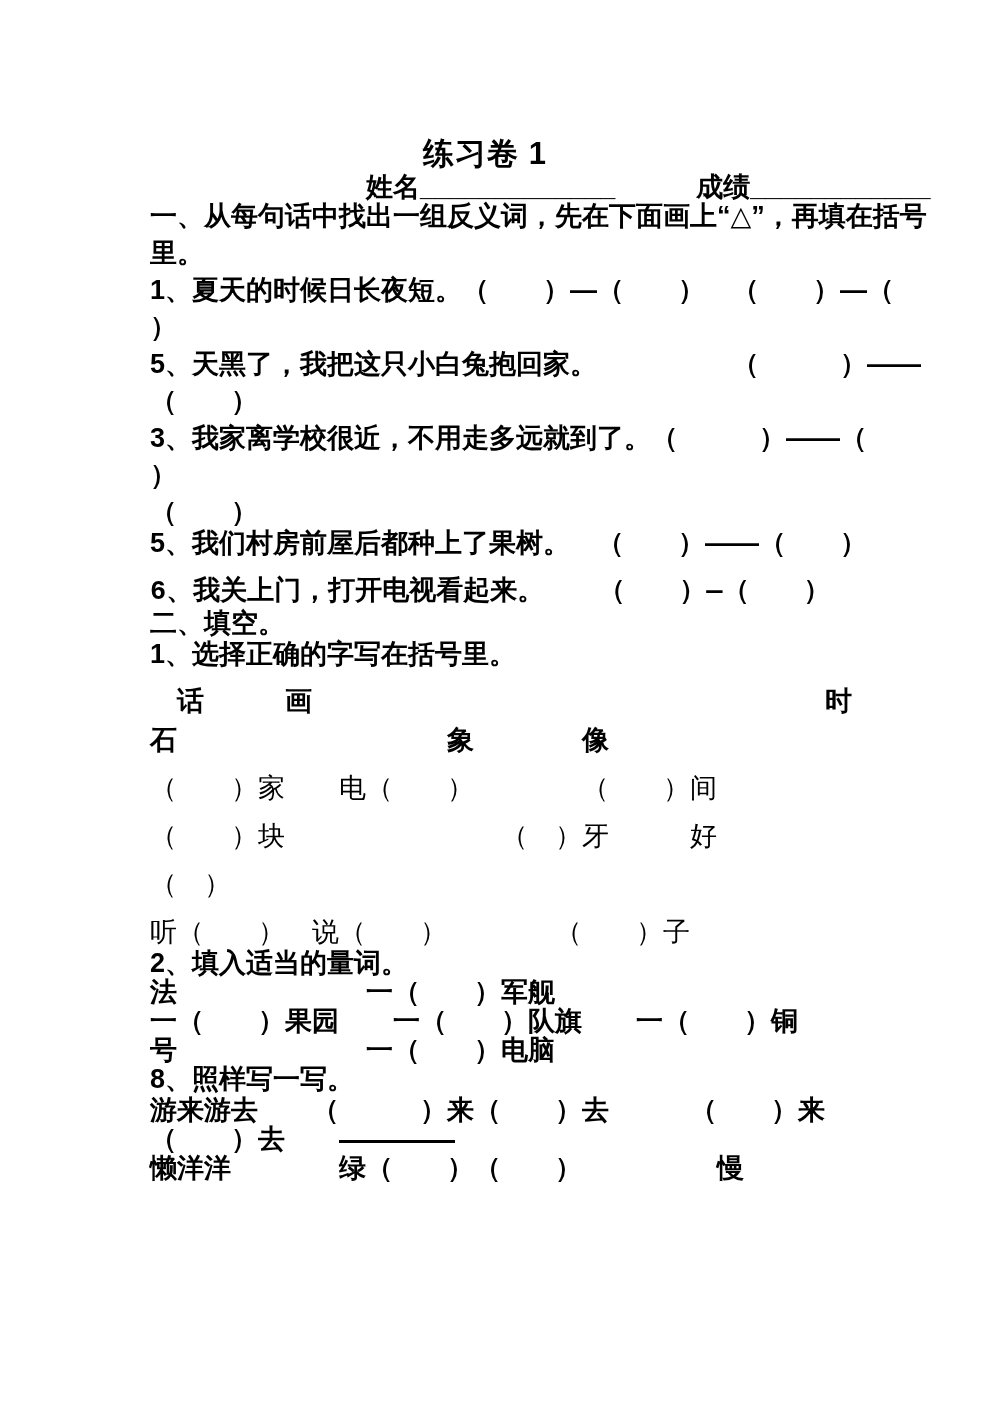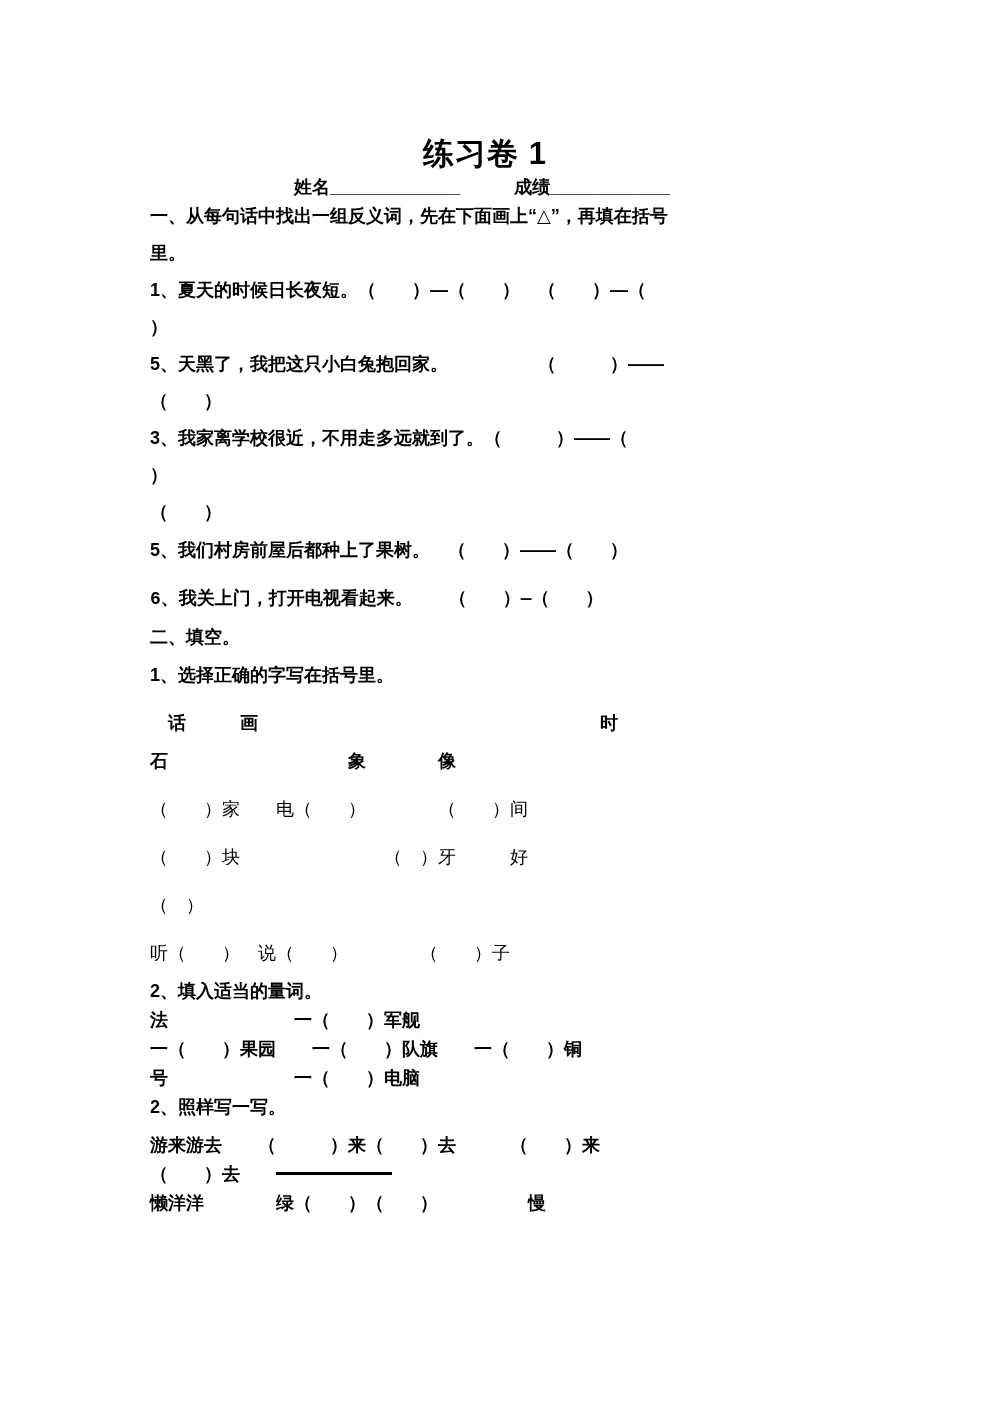--- a/index.html
+++ b/index.html
@@ -21,29 +21,29 @@
     width: 670px;
     margin: 0;
     font-size: 31px;
     line-height: 38px;
     font-weight: 700;
     text-align: center;
     letter-spacing: 1px;
     white-space: pre;
   }
   .line {
-    font-size: 18px;
+    font-size: 27px;
     line-height: 29px;
     min-height: 29px;
     white-space: pre;
     font-weight: 700;
     margin-top: 8px;
   }
   .tight  { margin-top: 0; }
-  .loose  { margin-top: 9px; }
+  .loose  { margin-top: 2px; }
   .xloose { margin-top: 20px; font-family: Liberation Mono, monospace; }
   .thin   { font-weight: 400; margin-top: 19px; }
   .rule {
     display: inline-block;
     width: 116px;
     height: 0;
     border-bottom: 3px solid #000000;
     vertical-align: 5px;
   }
 </style>
@@ -70,18 +70,18 @@
       <div class="line xloose"><span>　话　　　画　　　　　　　　　　　　　　　　　　　时</span></div>
       <div class="line"><span>石　　　　　　　　　　象　　　　像</span></div>
       <div class="line tight thin"><span>（　　）家　　电（　　）　　　　（　　）间</span></div>
       <div class="line tight thin"><span>（　　）块　　　　　　　　（　）牙　　　好</span></div>
       <div class="line tight thin"><span>（　）</span></div>
       <div class="line thin"><span>听（　　）　说（　　）　　　　（　　）子</span></div>
       <div class="line loose"><span>2、填入适当的量词。</span></div>
       <div class="line tight"><span>法　　　　　　　一（　　）军舰</span></div>
       <div class="line tight"><span>一（　　）果园　　一（　　）队旗　　一（　　）铜</span></div>
       <div class="line tight"><span>号　　　　　　　一（　　）电脑</span></div>
-      <div class="line tight"><span>2、照样写一写。</span></div>
+      <div class="line tight"><span>8、照样写一写。</span></div>
       <div class="line loose"><span>游来游去　　（　　　）来（　　）去　　　（　　）来</span></div>
       <div class="line tight"><span>（　　）去　　</span><span class="rule"></span></div>
       <div class="line tight"><span>懒洋洋　　　　绿（　　）（　　）　　　　　慢</span></div>
     </div>
 </div>
 
 </body></html>

